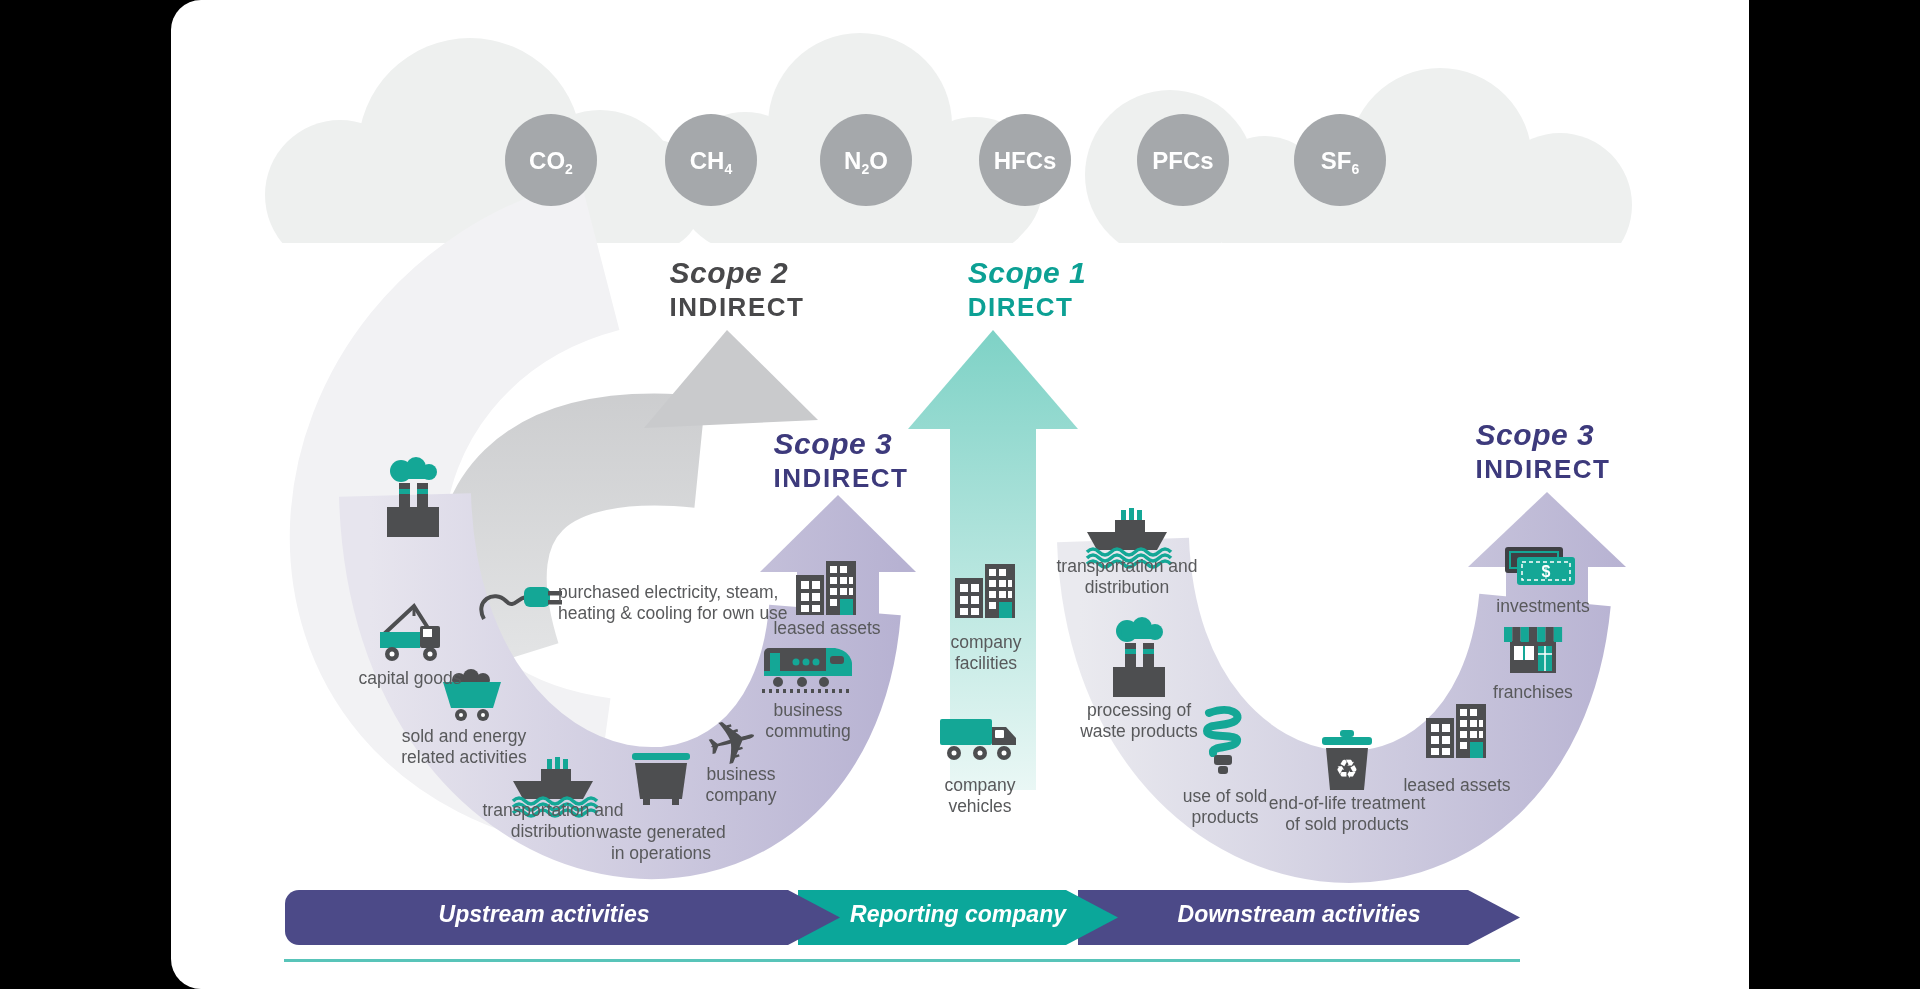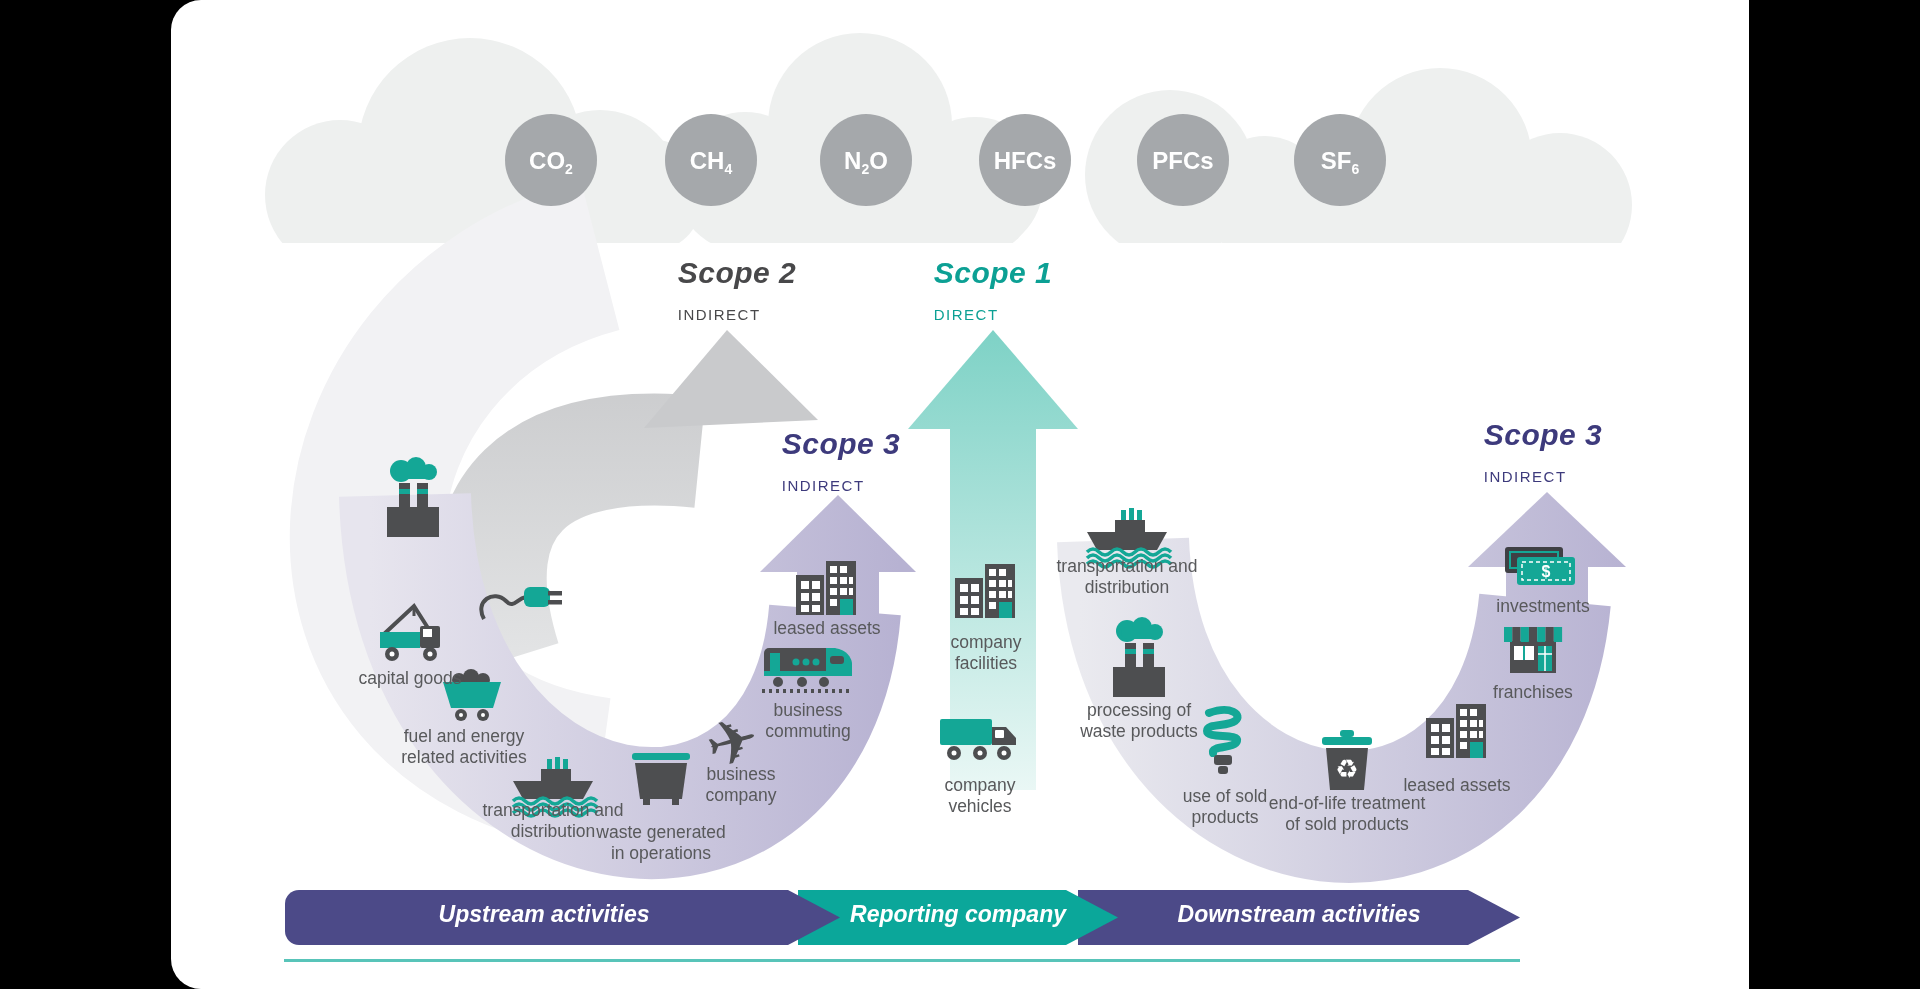--- a/index.html
+++ b/index.html
@@ -5,21 +5,21 @@
   html,body{margin:0;padding:0;background:#000;}
   #stage{position:relative;width:1920px;height:989px;background:#000;overflow:hidden;
          font-family:"Liberation Sans",sans-serif;}
   #canvas{position:absolute;left:171px;top:0;width:1736px;height:989px;background:#ffffff;border-radius:30px;}
   #bg{position:absolute;left:0;top:0;width:1920px;height:989px;}
   .lbl{position:absolute;font-size:17.5px;line-height:1.22;color:#58595b;text-align:center;
        transform:translateX(-50%);}
   .annot{position:absolute;font-size:17.5px;line-height:1.22;color:#58595b;text-align:left;}
   .scope{position:absolute;text-align:left;transform:translateX(-50%);}
   .scope .t{font-style:italic;font-weight:bold;font-size:30px;letter-spacing:.5px;}
-  .scope .s{font-weight:normal;font-size:15px;letter-spacing:1.5px;margin-top:16px;}
+  .scope .s{font-weight:bold;font-size:26px;letter-spacing:1.5px;margin-top:2px;}
   .scope2 .t,.scope2 .s{color:#48484a;}
   .scope1 .t,.scope1 .s{color:#0ca094;}
   .scope3 .t,.scope3 .s{color:#3d3a7c;}
   .banner-lbl{position:absolute;top:901px;transform:translateX(-50%);color:#ffffff;
        font-size:23px;font-weight:bold;font-style:italic;white-space:nowrap;}
 </style>
 </head>
 <body>
 
 <div id="stage">
@@ -282,40 +282,41 @@
         <path d="M798,890 H1066 L1118,917.5 L1066,945 H798 Z" fill="#0ba79a"></path>
         <path d="M299,890 H788 L840,917.5 L788,945 H299 a14,14 0 0 1 -14,-14 V904 a14,14 0 0 1 14,-14 Z" fill="#4c4a88"></path>
         <rect x="284" y="959" width="1236" height="3" fill="#58c4b9"></rect>
       </g>
     </svg>
 
     <div class="scope scope2" style="left:566px;top:256px">
       <div class="t">Scope 2</div>
       <div class="s">INDIRECT</div>
     </div>
-    <div class="scope scope1" style="left:822px;top:256px">
+    <div class="scope scope1" style="left:856px;top:256px">
       <div class="t">Scope 1</div>
       <div class="s">DIRECT</div>
     </div>
     <div class="scope scope3" style="left:670px;top:427px">
       <div class="t">Scope 3</div>
       <div class="s">INDIRECT</div>
     </div>
     <div class="scope scope3" style="left:1372px;top:418px">
       <div class="t">Scope 3</div>
       <div class="s">INDIRECT</div>
     </div>
 
     <div class="lbl" style="left:239px;top:668px;width:110px">capital goods</div>
-    <div class="lbl" style="left:293px;top:726px;width:150px">fuel and energy related activities</div>
+    <div class="lbl" style="left:293px;top:726px;width:150px">sold and energy related activities</div>
     <div class="lbl" style="left:382px;top:800px;width:170px">transportation and distribution</div>
     <div class="lbl" style="left:490px;top:822px;width:140px">waste generated in operations</div>
     <div class="lbl" style="left:570px;top:764px;width:110px">business company</div>
     <div class="lbl" style="left:637px;top:700px;width:130px">business commuting</div>
     <div class="lbl" style="left:656px;top:618px;width:140px">leased assets</div>
+    <div class="annot" style="left:387px;top:582px;width:270px">purchased electricity, steam, heating &amp; cooling for own use</div>
 
     <div class="lbl" style="left:815px;top:632px;width:120px">company facilities</div>
     <div class="lbl" style="left:809px;top:775px;width:130px">company vehicles</div>
 
     <div class="lbl" style="left:956px;top:556px;width:170px">transportation and distribution</div>
     <div class="lbl" style="left:968px;top:700px;width:150px">processing of waste products</div>
     <div class="lbl" style="left:1054px;top:786px;width:120px">use of sold products</div>
     <div class="lbl" style="left:1176px;top:793px;width:160px">end-of-life treatment of sold products</div>
     <div class="lbl" style="left:1286px;top:775px;width:140px">leased assets</div>
     <div class="lbl" style="left:1362px;top:682px;width:120px">franchises</div>

